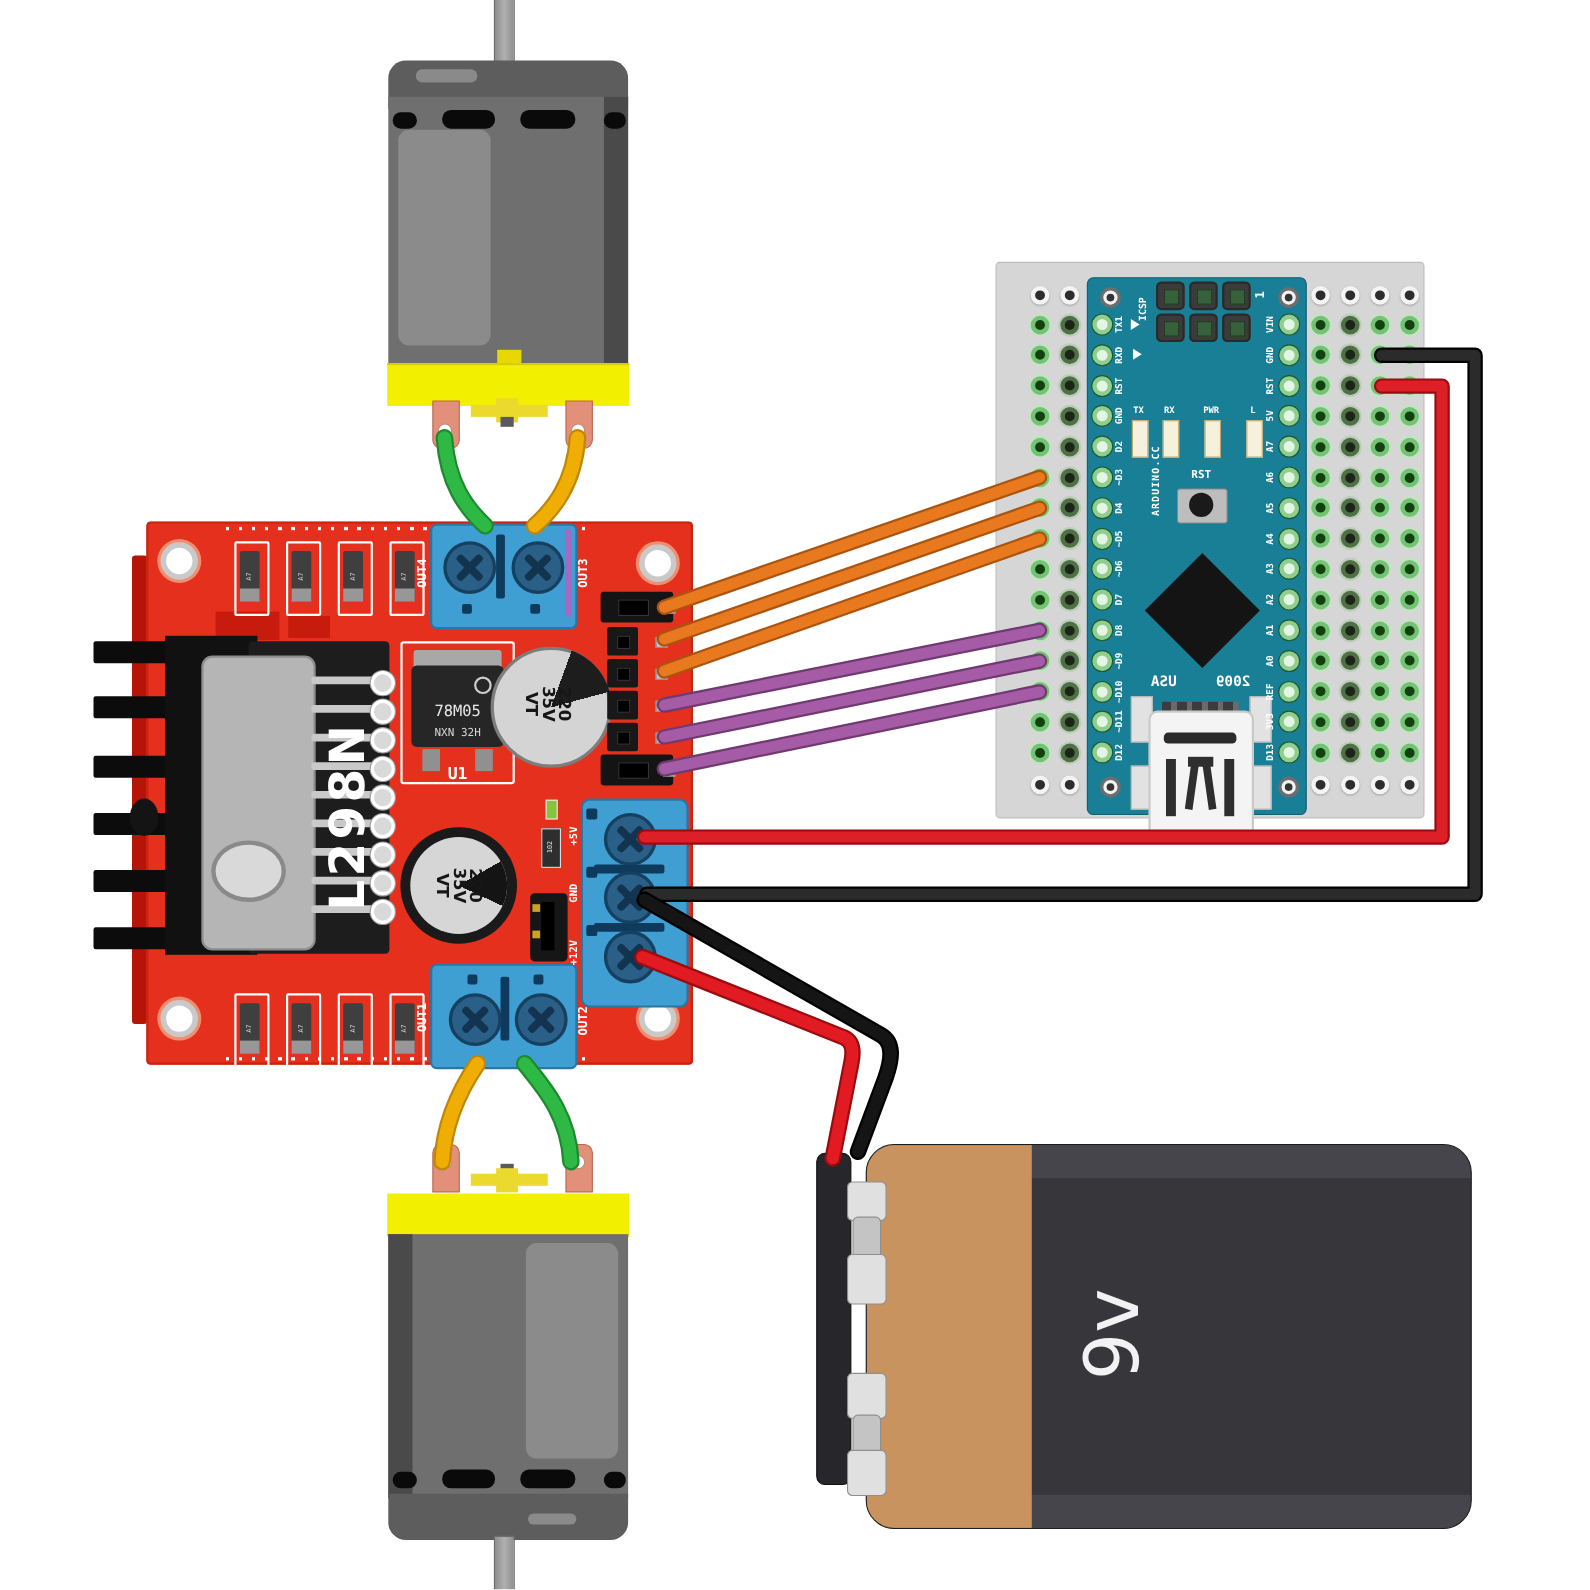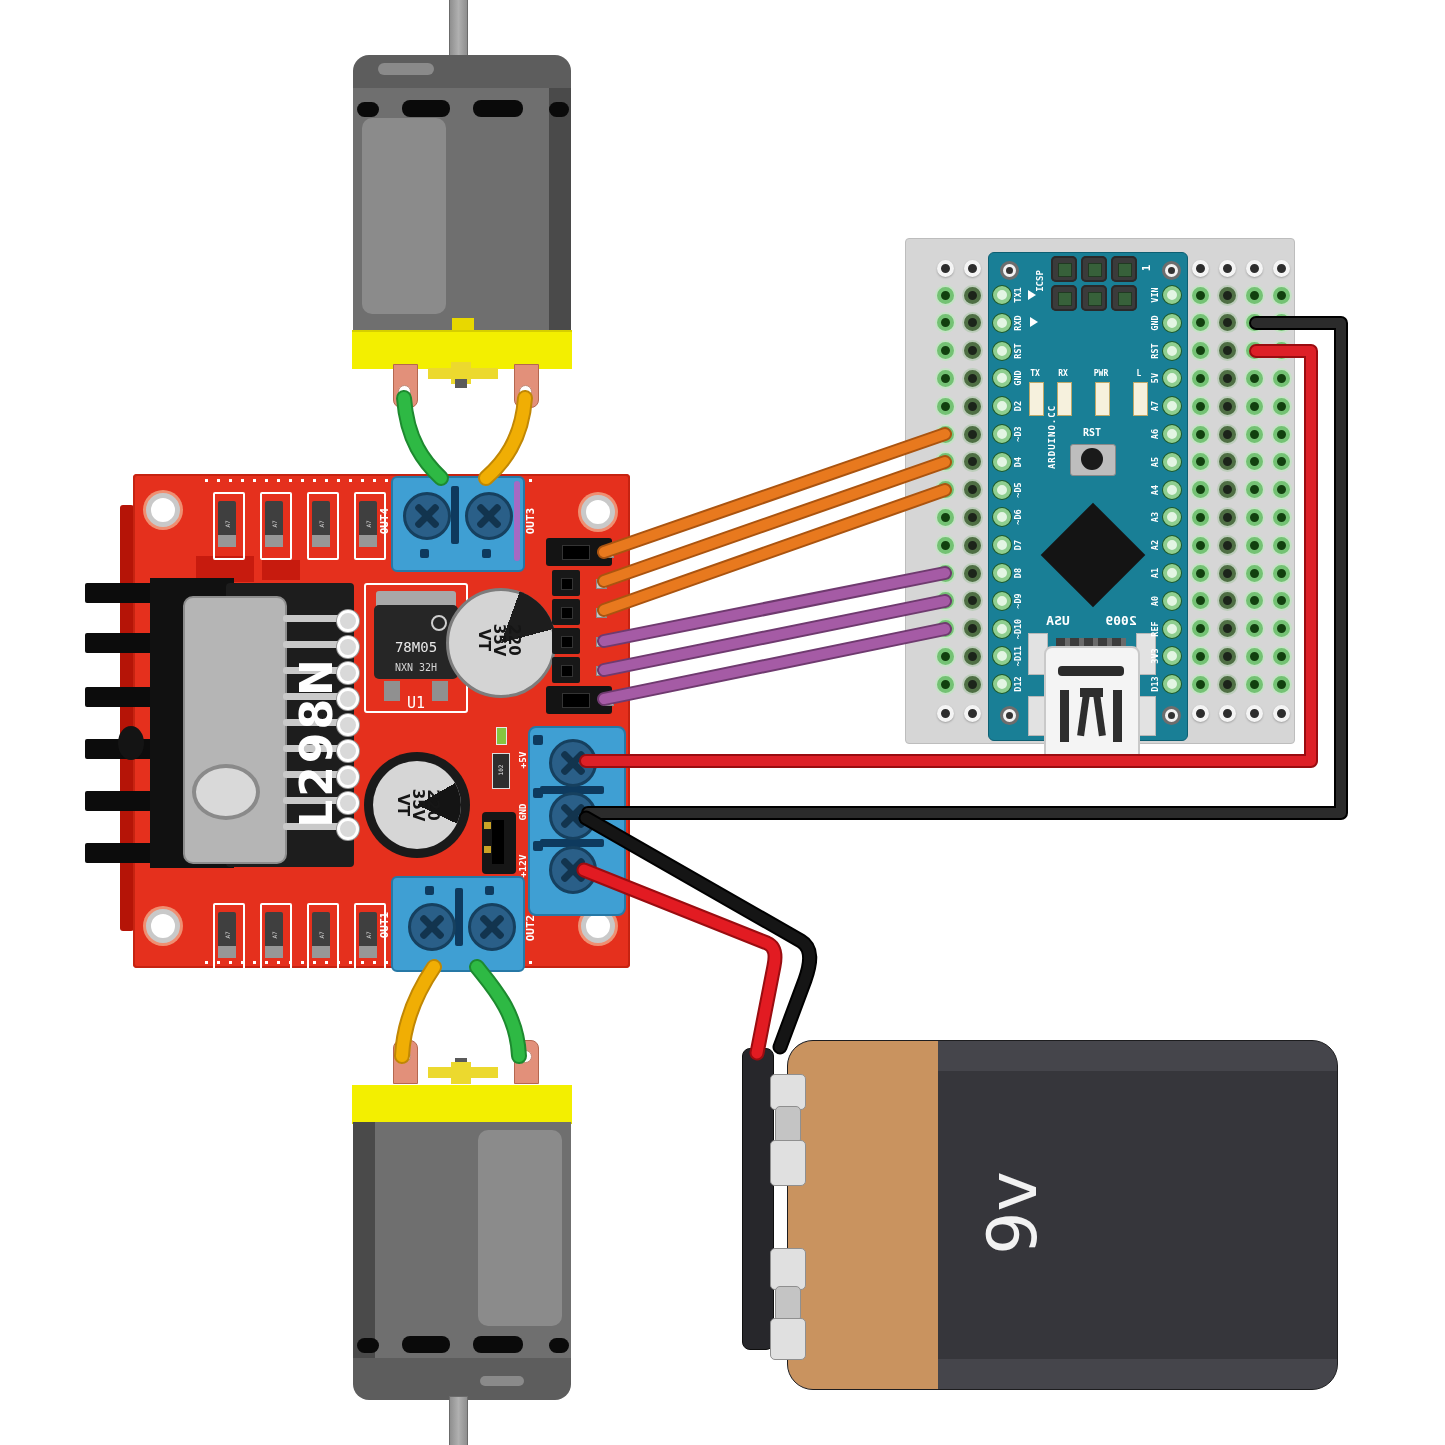--- a/index.html
+++ b/index.html
@@ -389,21 +389,21 @@
     <span class="r" style="left:316px;top:742px;font-size:44px;font-weight:700;letter-spacing:3px;font-family:'DejaVu Sans',sans-serif">L298N</span>
 
     <div class="a" style="left:364px;top:583px;width:100px;height:126px;border:2px solid #fff;border-radius:3px"></div>
     <div class="a" style="left:376px;top:591px;width:80px;height:16px;background:#a8a8a8;border-radius:3px 3px 0 0"></div>
     <div class="a" style="left:374px;top:605px;width:84px;height:74px;background:#262626;border-radius:5px"></div>
     <div class="a c" style="left:431px;top:615px;width:12px;height:12px;border:2px solid #cfcfcf"></div>
     <span class="h" style="left:416px;top:647px;font-size:14px;color:#e8e8e8">78M05</span>
     <span class="h" style="left:416px;top:667px;font-size:10px;color:#d5d5d5">NXN 32H</span>
     <div class="a" style="left:384px;top:681px;width:16px;height:20px;background:#909090"></div>
     <div class="a" style="left:432px;top:681px;width:16px;height:20px;background:#909090"></div>
-    <span class="h" style="left:416px;top:703px;font-size:15px;font-weight:400">U1</span>
+    <span class="h" style="left:416px;top:703px;font-size:15px;font-weight:700">U1</span>
 
     <div class="a c" style="left:446px;top:588px;width:104px;height:104px;background:#d4d4d4;border:3px solid #7d7d7d"></div>
     <div class="a c" style="left:446px;top:588px;width:110px;height:110px;background:conic-gradient(from 20deg,#1d1d1d 0 55deg,transparent 55deg)"></div>
     <div class="a" style="left:498px;top:640px;transform:translate(-50%,-50%) rotate(90deg);text-align:center;font:700 15px 'DejaVu Sans',sans-serif;color:#161616;line-height:15px">
       <div>220</div>
         <div>35V</div>
         <div>VT</div>
     </div>
 
     <div class="a c" style="left:364px;top:752px;width:106px;height:106px;background:#1a1a1a"></div>

